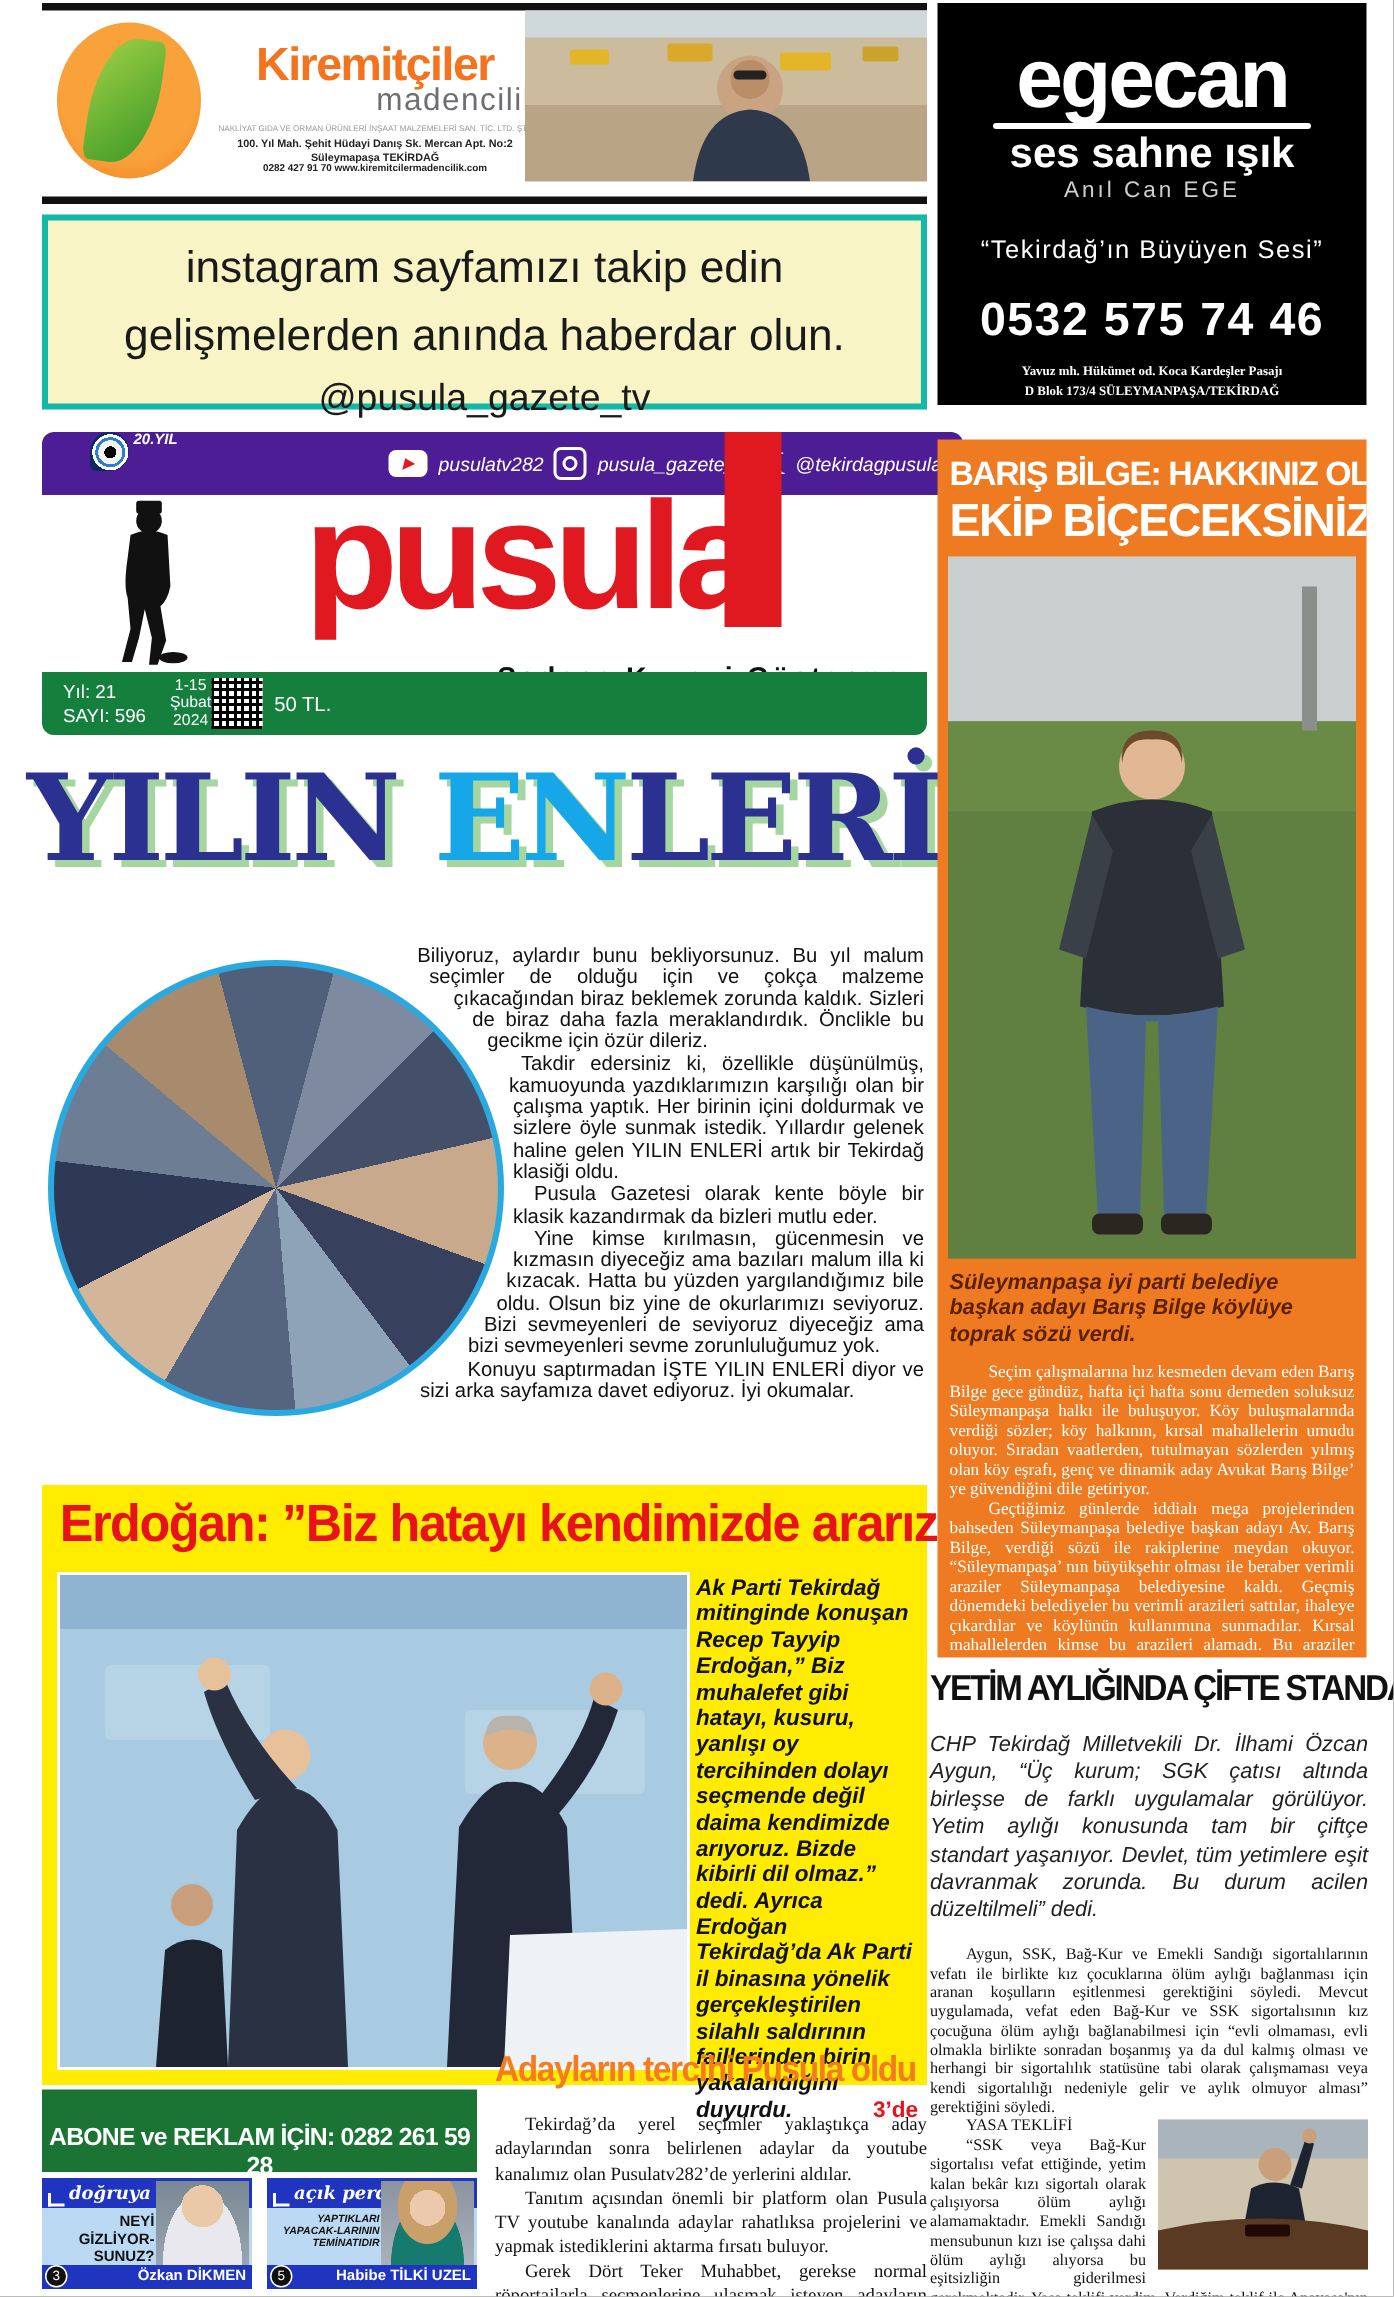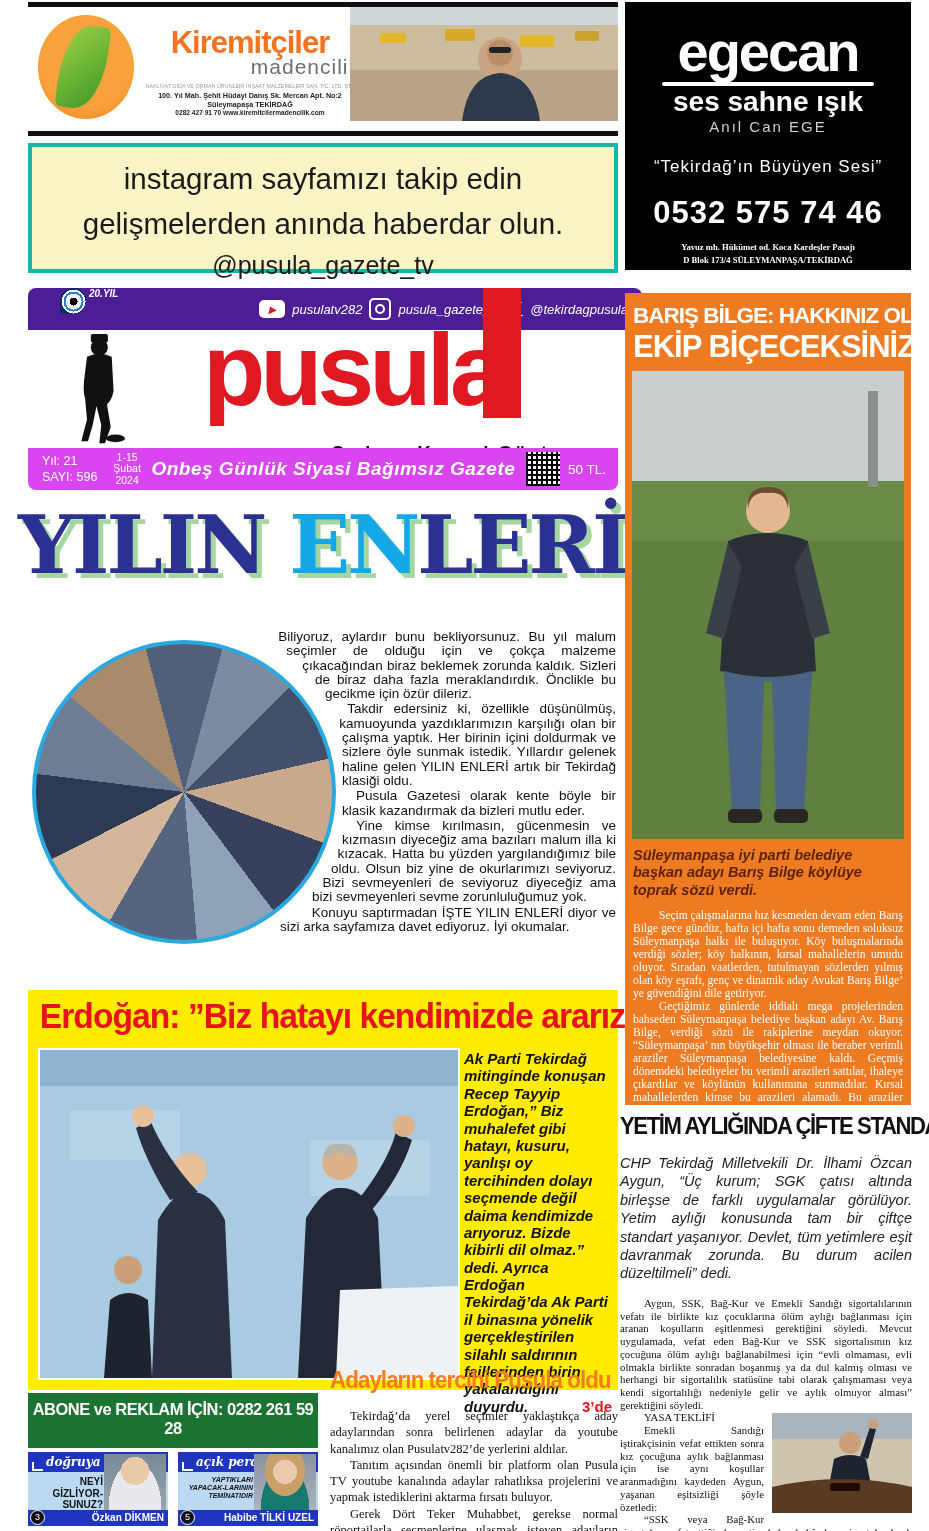--- a/index.html
+++ b/index.html
@@ -53,21 +53,21 @@
   .ig-icon{width:18px;height:18px;border:2px solid #fff;border-radius:5px;position:relative;}
   .ig-icon::after{content:"";position:absolute;left:4px;top:4px;width:6px;height:6px;border:2px solid #fff;border-radius:50%;}
   .x-icon{font-weight:bold;font-size:22px;font-style:normal;font-family:"Liberation Serif",serif;}
   .mast-mid{position:absolute;left:0;top:42px;width:100%;height:134px;background:#fff;}
   .t-stem{position:absolute;left:455px;top:-42px;width:38px;height:130px;background:#e0181f;}
   .ataturk{position:absolute;left:40px;top:2px;height:114px;}
   .logo-pusula{position:absolute;left:175px;top:-18px;font-size:102px;font-weight:bold;
     color:#e0181f;letter-spacing:-5px;}
   .mast-tagline{position:absolute;right:4px;bottom:0px;font-size:19px;font-weight:bold;
     color:#111;letter-spacing:2px;}
-  .mast-bottom{position:absolute;left:0;top:160px;width:100%;height:42px;background:#d946ef;
+  .mast-bottom{position:absolute;left:0;top:160px;width:100%;height:42px;background:#15803d;
     border-radius:0 0 8px 8px;display:flex;align-items:center;color:#fff;}
   .mb-issue{margin-left:14px;font-size:12.5px;line-height:1.3;}
   .mb-date{margin-left:16px;font-size:10.5px;line-height:1.1;text-align:center;}
   .mb-slogan{flex:1;text-align:center;font-size:19px;font-weight:bold;font-style:italic;letter-spacing:0.5px;}
   .qr{width:34px;height:34px;background:#fff;margin-right:8px;
     background-image:repeating-linear-gradient(0deg,#000 0 2px,transparent 2px 5px),
       repeating-linear-gradient(90deg,#000 0 2px,#fff 2px 5px);}
   .mb-price{font-size:13.5px;margin-right:12px;}
 
   
@@ -91,21 +91,21 @@
   .h-erdogan{position:absolute;left:0;top:6px;width:100%;text-align:center;color:#e8121a;
     font-weight:bold;font-size:35px;letter-spacing:-1px;white-space:nowrap;transform:scaleX(.96);}
   .erd-photo{position:absolute;left:10px;top:58px;width:418px;height:328px;border:2px solid #fff;
     background:#a8cbe2;overflow:hidden;}
   .erd-text{position:absolute;left:436px;top:60px;width:148px;font-weight:bold;font-style:italic;
     font-size:15px;line-height:1.16;color:#111;}
   .erd-jump{color:#e8121a;float:right;font-style:normal;}
 
   
   .banner-abone{left:28px;top:1393px;width:290px;height:55px;background:#1b7434;color:#fff;
-    text-align:center;font-weight:bold;font-size:16.5px;letter-spacing:-0.5px;padding-top:7px;box-sizing:border-box;}
+    text-align:center;font-weight:bold;font-size:16.5px;letter-spacing:-0.5px;padding-top:23px;box-sizing:border-box;}
 
   
   .colbox{position:absolute;top:1452px;width:140px;height:74px;background:#bcd9f4;}
   .cb1{left:28px;} .cb2{left:178px;}
   .cb-head{position:absolute;left:0;top:0;width:100%;height:20px;background:#1f35c0;color:#fff;
     font-style:italic;font-size:12px;font-weight:bold;line-height:20px;padding-left:18px;box-sizing:border-box;
     font-family:"DejaVu Serif",serif;}
   .cb-corner{position:absolute;left:4px;top:10px;width:9px;height:7px;border-left:2px solid #fff;border-bottom:2px solid #fff;}
   .cb-photo{position:absolute;right:2px;top:2px;width:62px;height:56px;}
   .cb-teaser{position:absolute;left:3px;top:24px;width:72px;font-weight:bold;font-size:10px;line-height:1.15;text-align:right;color:#111;}
@@ -230,21 +230,20 @@
     <div class="mast-bottom">
       <div class="mb-issue">
         <div>Yıl: 21</div>
         <div>SAYI: 596</div>
       </div>
       <div class="mb-date">
         <div>1-15</div>
         <div>Şubat</div>
         <div>2024</div>
       </div>
-      <div class="mb-slogan">Onbeş Günlük Siyasi Bağımsız Gazete</div>
       <div class="qr"></div>
       <div class="mb-price">50 TL.</div>
     </div>
   </div>
 
   <div class="abs h-yilin">
     <span class="hy-dark">YILIN </span><span class="hy-light">EN</span><span class="hy-dark">LERİ</span>
   </div>
 
   <div class="abs main-article">
@@ -351,18 +350,17 @@
           <rect x="0" y="0" width="140" height="26" fill="#a9b4bd"></rect>
           <circle cx="78" cy="30" r="11" fill="#caa07c"></circle>
           <path d="M56 78 L62 46 Q78 38 94 46 L100 78 Z" fill="#1d2430"></path>
           <path d="M88 44 L98 14 L104 16 L96 46 Z" fill="#1d2430"></path>
           <circle cx="101" cy="11" r="5" fill="#caa07c"></circle>
           <path d="M0 74 Q70 58 140 74 L140 100 L0 100 Z" fill="#5a3a22"></path>
           <rect x="58" y="70" width="30" height="8" rx="2" fill="#200a06"></rect>
         </svg>
       </div>
       <p class="yetim-sub">YASA TEKLİFİ</p>
-      <p>Emekli Sandığı iştirakçisinin vefat ettikten sonra kız çocuğuna aylık bağlanması için ise aynı koşullar aranmadığını kaydeden Aygun, yaşanan eşitsizliği şöyle özetledi:</p>
       <p>“SSK veya Bağ-Kur sigortalısı vefat ettiğinde, yetim kalan bekâr kızı sigortalı olarak çalışıyorsa ölüm aylığı alamamaktadır. Emekli Sandığı mensubunun kızı ise çalışsa dahi ölüm aylığı alıyorsa bu eşitsizliğin giderilmesi gerekmektedir. Yasa teklifi verdim. Verdiğim teklif ile Anayasa'nın 10 uncu maddesinde güvence altına alınan eşitlik ilkesi çerçevesinde kız çocuklarının yetim aylığından yararlanma koşullarının eşitlenmesini ve uygulamadaki farklılığın kaldırılmasını amaçlıyorum. AK Parti iktidarını teklifime destek ver meye ya da kendilerini bu konuda düzenleme yapmaya çağırıyorum.”</p>
     </div>
   </div>
 
 </div>
 
 </body></html>

